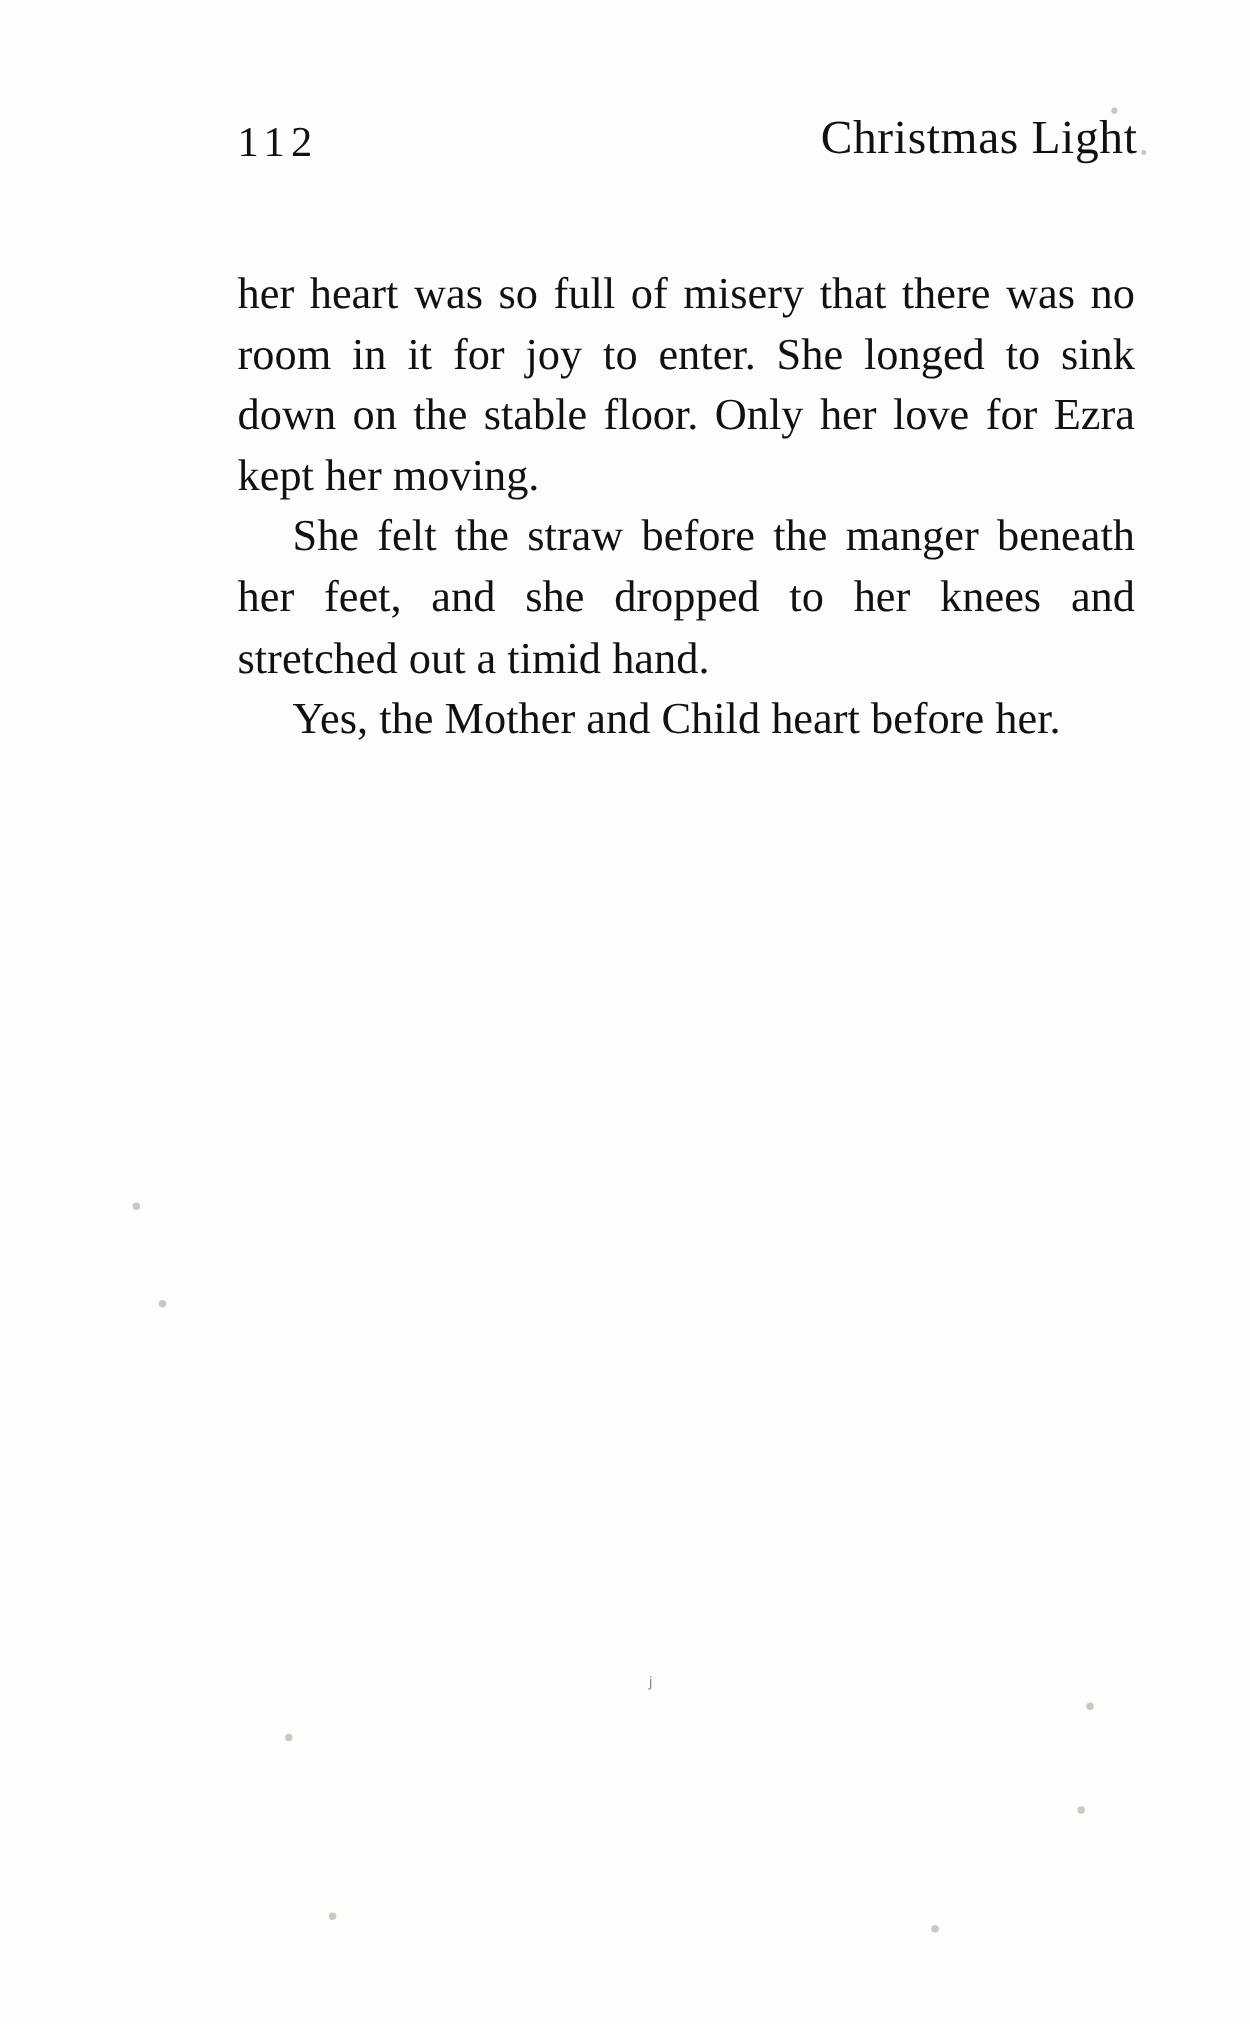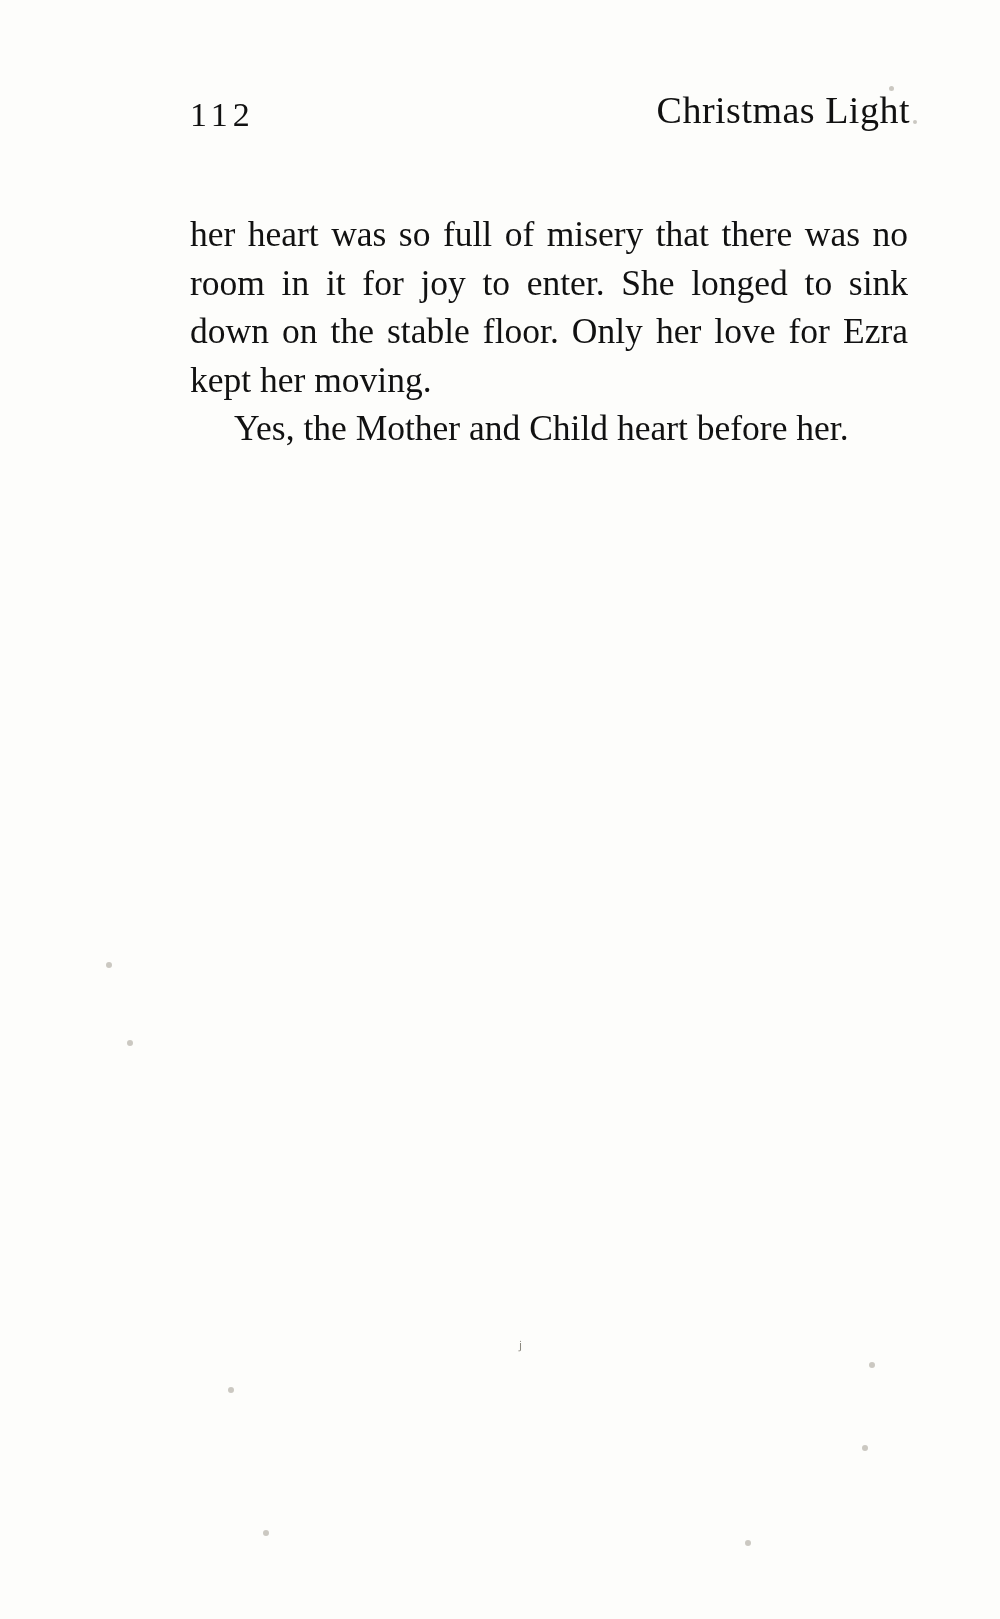--- a/index.html
+++ b/index.html
@@ -93,20 +93,21 @@
 
 <div class="page">
 
   <div class="header">
     <div class="folio">112</div>
     <div class="running-title">Christmas Light</div>
   </div>
 
   <div class="textblock">
     <p class="para">her heart was so full of misery that there was no room in it for joy to enter. She longed to sink down on the stable floor. Only her love for Ezra kept her moving.</p>
+    <p class="para indent">She felt the straw before the manger beneath her feet, and she dropped to her knees and stretched out a timid hand.</p>
     <p class="para indent">Yes, the Mother and Child heart before her.</p>
   </div>
 
   <div class="gutter-mark" style="left:519px; top:1328px;">ⱼ</div>
 
   <span class="speck" style="left:889px; top:86px; width:5px; height:5px;"></span>
   <span class="speck" style="left:913px; top:120px; width:4px; height:4px;"></span>
   <span class="speck" style="left:106px; top:962px; width:6px; height:6px;"></span>
   <span class="speck" style="left:127px; top:1040px; width:6px; height:6px;"></span>
   <span class="speck" style="left:228px; top:1387px; width:6px; height:6px;"></span>

